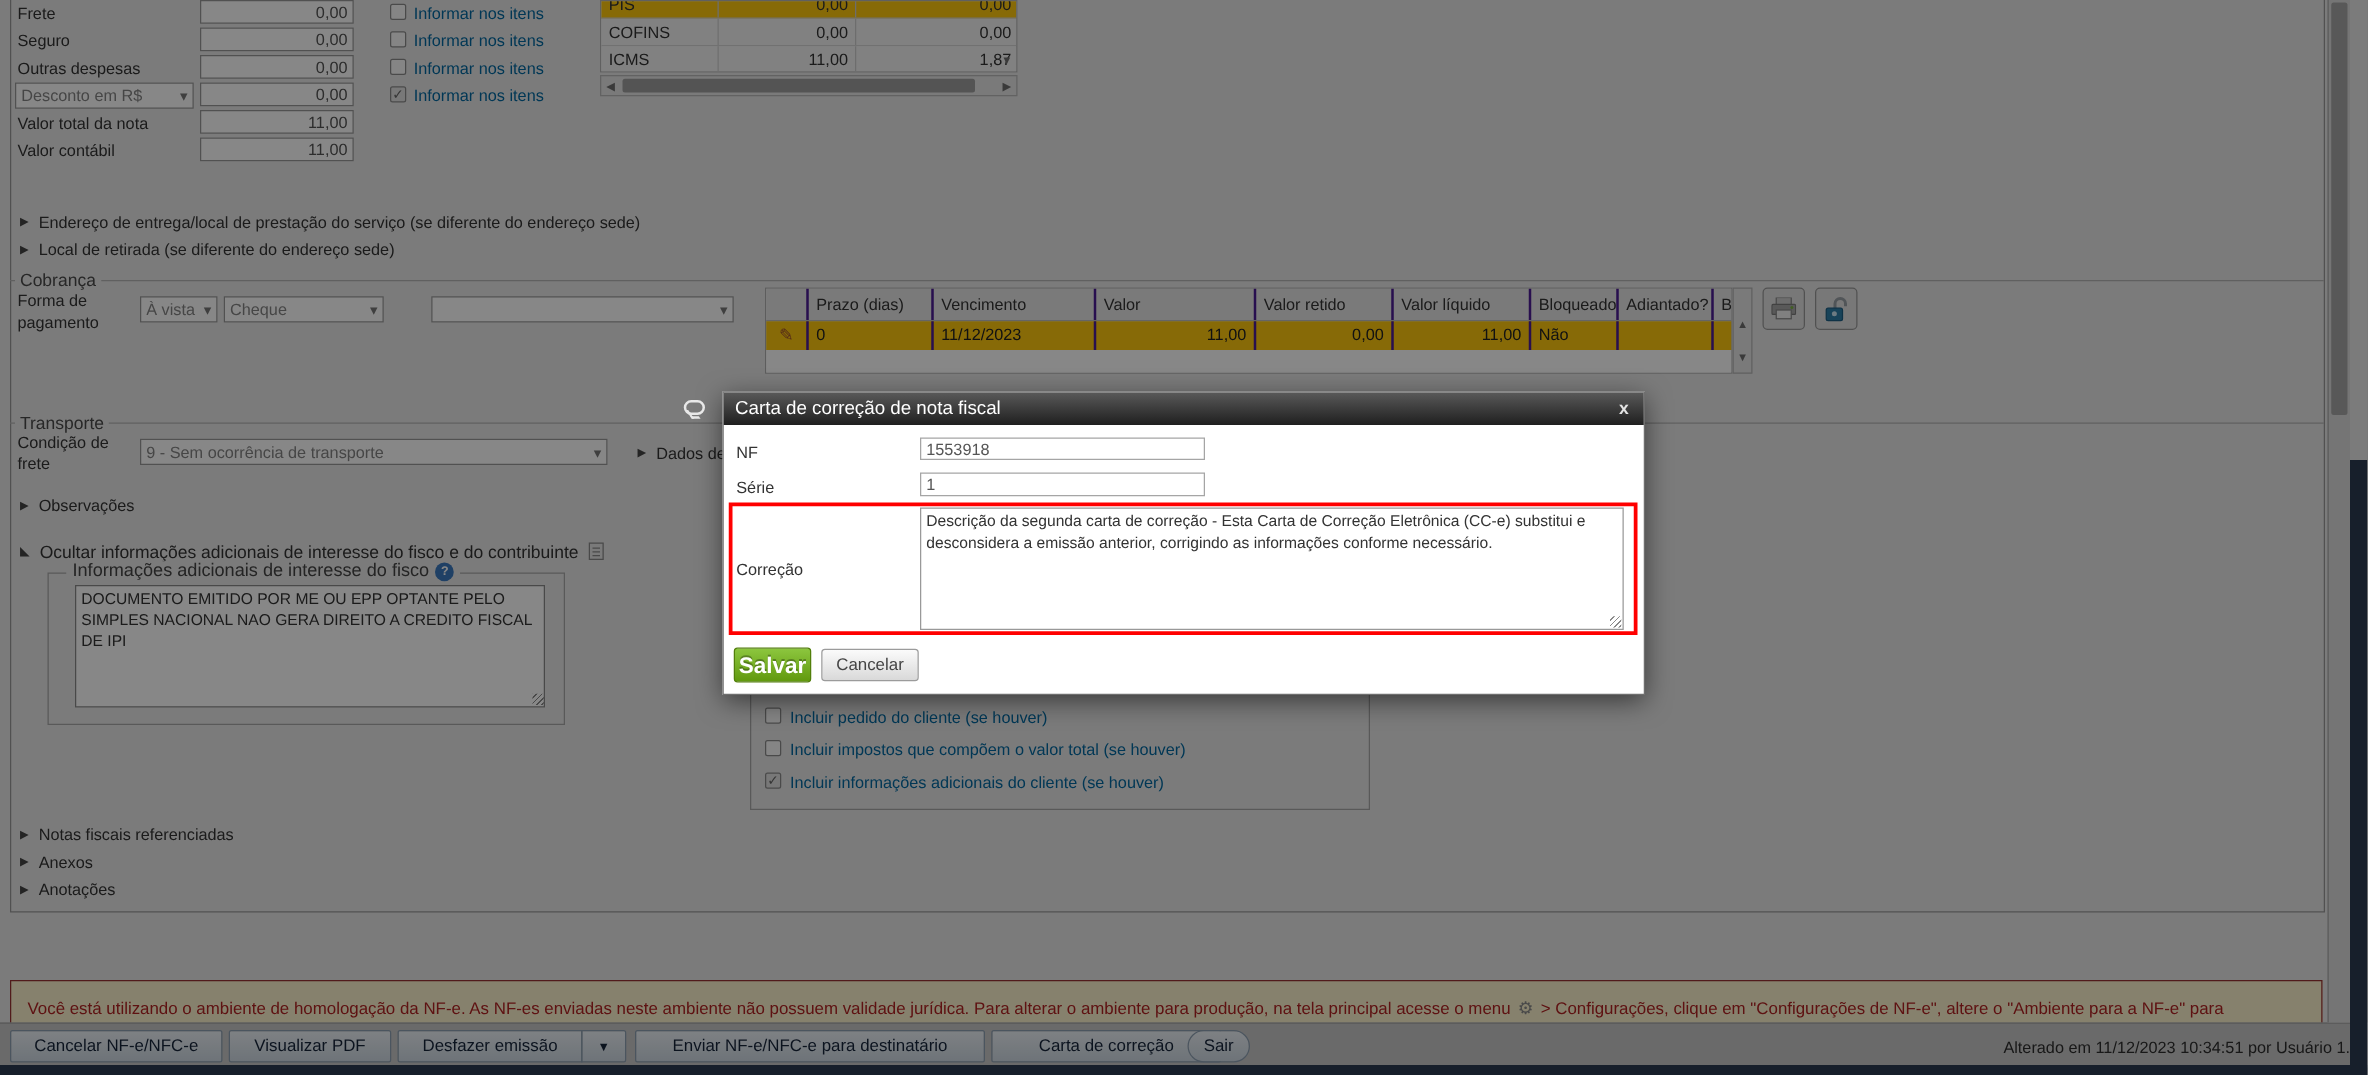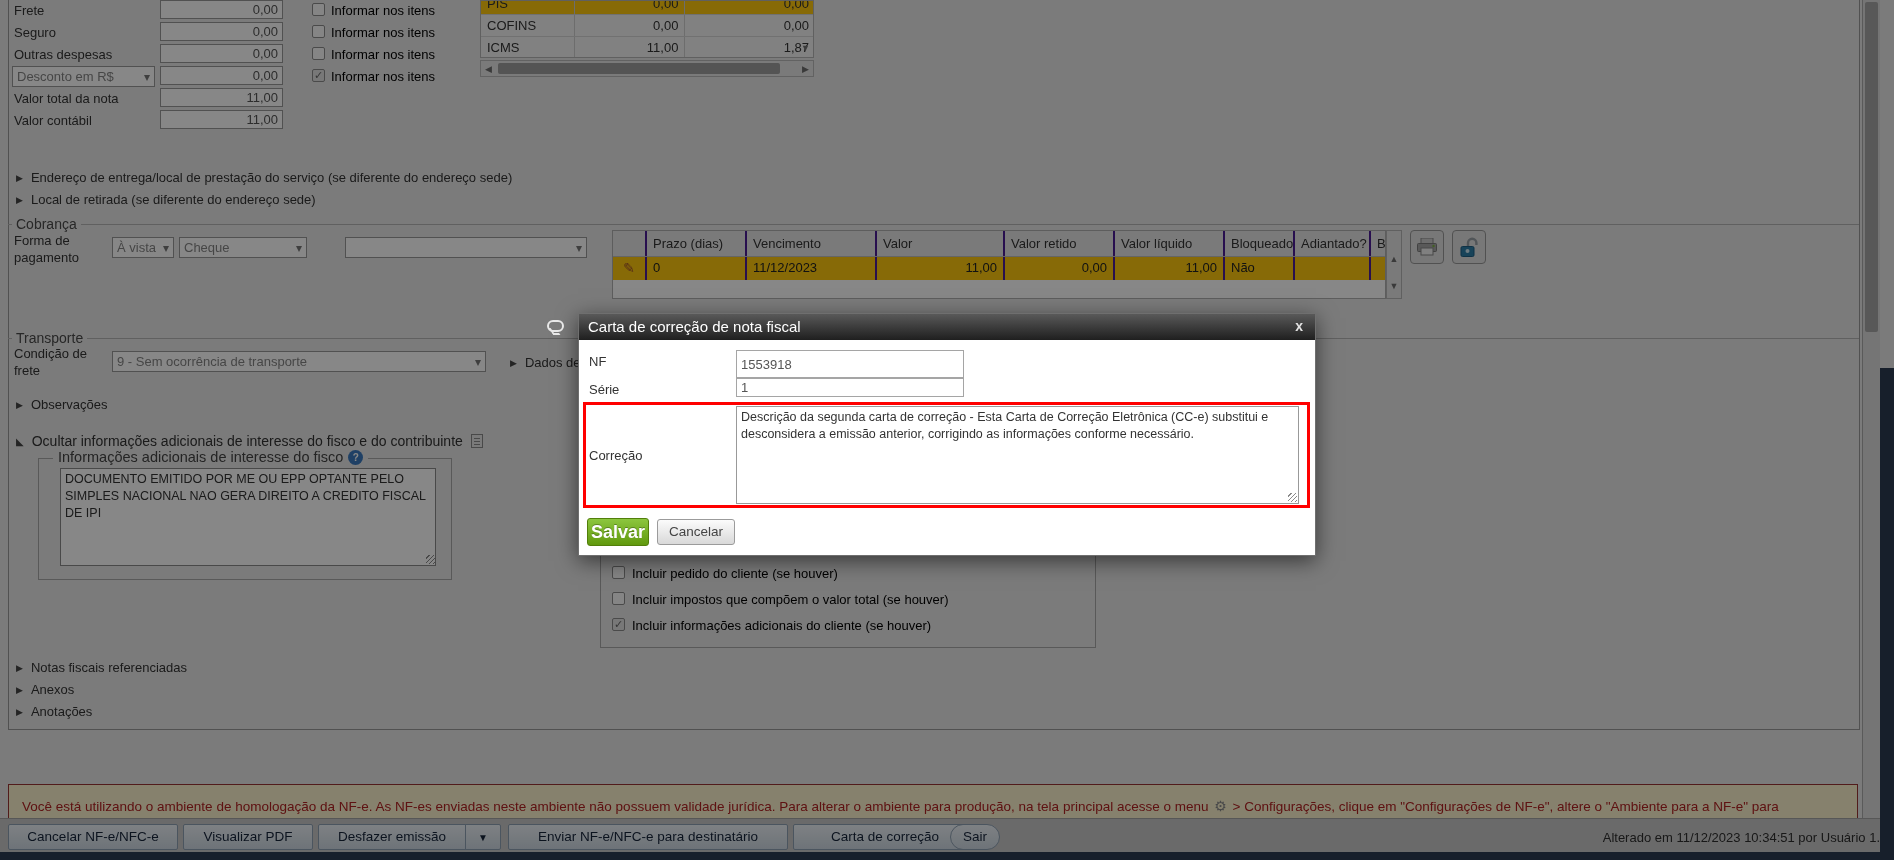--- a/index.html
+++ b/index.html
@@ -9,21 +9,21 @@
   .abs { position:absolute; }
 
   
   .txt-input { background:#fff; border:1px solid #9a9a9a; color:#555; font:13px "Liberation Sans",sans-serif; padding:0 4px; }
   .num { text-align:right; }
   .sel { background:#fff; border:1px solid #9a9a9a; color:#858585; display:flex; align-items:center; padding:0 4px; height:21px; }
   .sel .lbl { flex:1 1 auto; overflow:hidden; white-space:nowrap; }
   .sel .chev { color:#777; font-size:12px; margin-left:4px; }
   .cb { width:13px; height:13px; background:#fcfcfc; border:1px solid #8c8c8c; border-radius:2px; font:bold 11px/11px "DejaVu Sans",sans-serif; color:#666; text-align:center; }
   .cb.checked { background:#e3e3e3; }
-  .cb-label { color:#000000; }
+  .cb-label { color:#0369a1; }
 
   
   .link-row { display:flex; align-items:center; gap:8px; color:#333; }
   .link-row .tri { font-size:9px; color:#444; }
 
   
   .fs-line { border-top:1px solid #b5b5b5; }
   .fs-legend { background:#e9e9e9; padding:0 4px; color:#4a4a4a; font-size:14px; }
 
   
@@ -302,21 +302,21 @@
   <div id="overlay"></div>
 
   <div id="modal">
     <div class="mhead">
       <div class="mtitle">Carta de correção de nota fiscal</div>
       <div class="abs bubble" style="right:32px; top:6px;"></div>
       <div class="abs mclose" style="right:12px; top:5px;">x</div>
     </div>
 
     <label class="abs" style="left:10px; top:40px;">NF</label>
-    <input class="abs txt-input" style="left: 157px; top: 36px; width: 228px; height: 28px; border-color: rgb(165, 165, 165);" value="1553918">
+    <input class="abs txt-input" style="left: 157px; top: 36px; width: 228px; height: 18px; border-color: rgb(165, 165, 165);" value="1553918">
 
     <label class="abs" style="left:10px; top:68px;">Série</label>
     <input class="abs txt-input" style="left: 157px; top: 64px; width: 228px; height: 19px; border-color: rgb(165, 165, 165);" value="1">
 
     <div class="abs redbox" style="left:4px; top:88px; width:727px; height:106px;"></div>
     <label class="abs" style="left:10px; top:134px;">Correção</label>
     <textarea class="abs ta" style="left: 157px; top: 92px; width: 563px; height: 98px; border-color: rgb(153, 153, 153);">Descrição da segunda carta de correção - Esta Carta de Correção Eletrônica (CC-e) substitui e desconsidera a emissão anterior, corrigindo as informações conforme necessário.</textarea>
     <div class="abs grip" style="left:709px; top:179px;"></div>
 
     <button class="abs btn-save" style="left:8px; top:204px; width:62px; height:28px;">Salvar</button>

